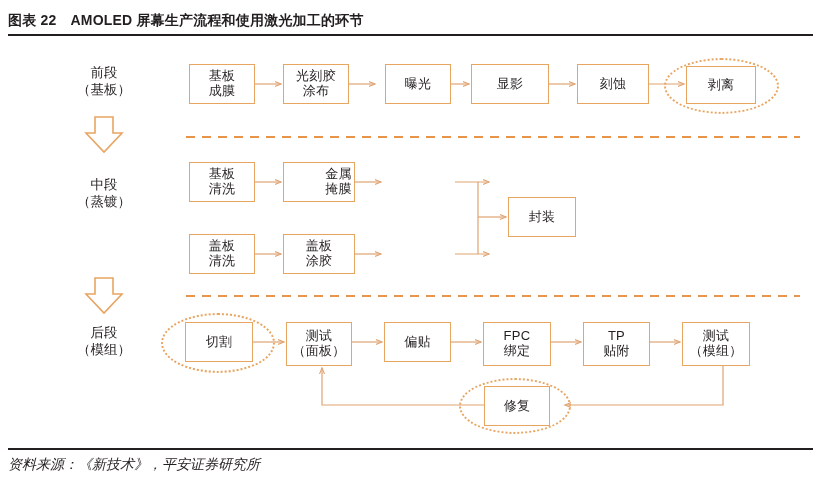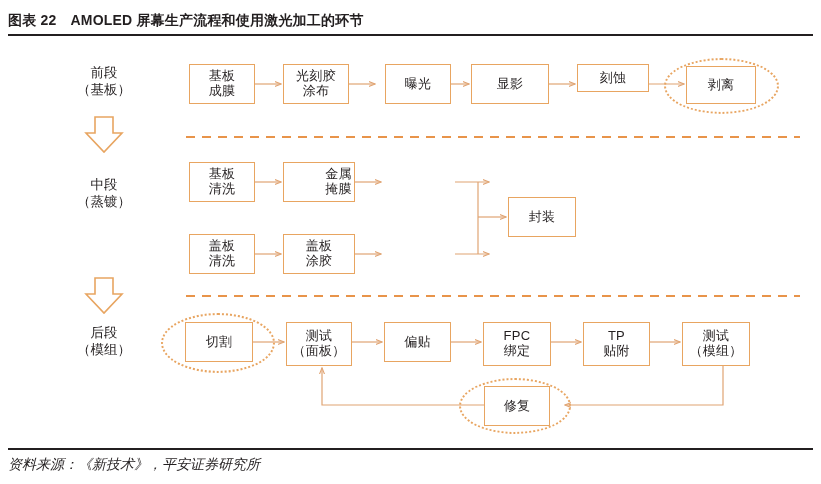--- a/index.html
+++ b/index.html
@@ -155,21 +155,21 @@
       <span>光刻胶</span>
       <span>涂布</span>
     </div>
   </div>
   <div class="pbox" style="left:377px;top:64px;width:66px;height:40px;margin-left:8px;">
     <span>曝光</span>
   </div>
   <div class="pbox" style="left:471px;top:64px;width:78px;height:40px;">
     <span>显影</span>
   </div>
-  <div class="pbox" style="left:577px;top:64px;width:72px;height:28px;text-align:right;">
+  <div class="pbox" style="left:577px;top:64px;width:72px;height:40px;text-align:right;">
     <span>刻蚀</span>
   </div>
   <div class="pbox" style="left:686px;top:66px;width:70px;height:38px;">
     <span>剥离</span>
   </div>
 
   <div class="pbox two-line" style="left:189px;top:162px;width:66px;height:40px;">
     <div>
       <span>基板</span>
       <span>清洗</span>

